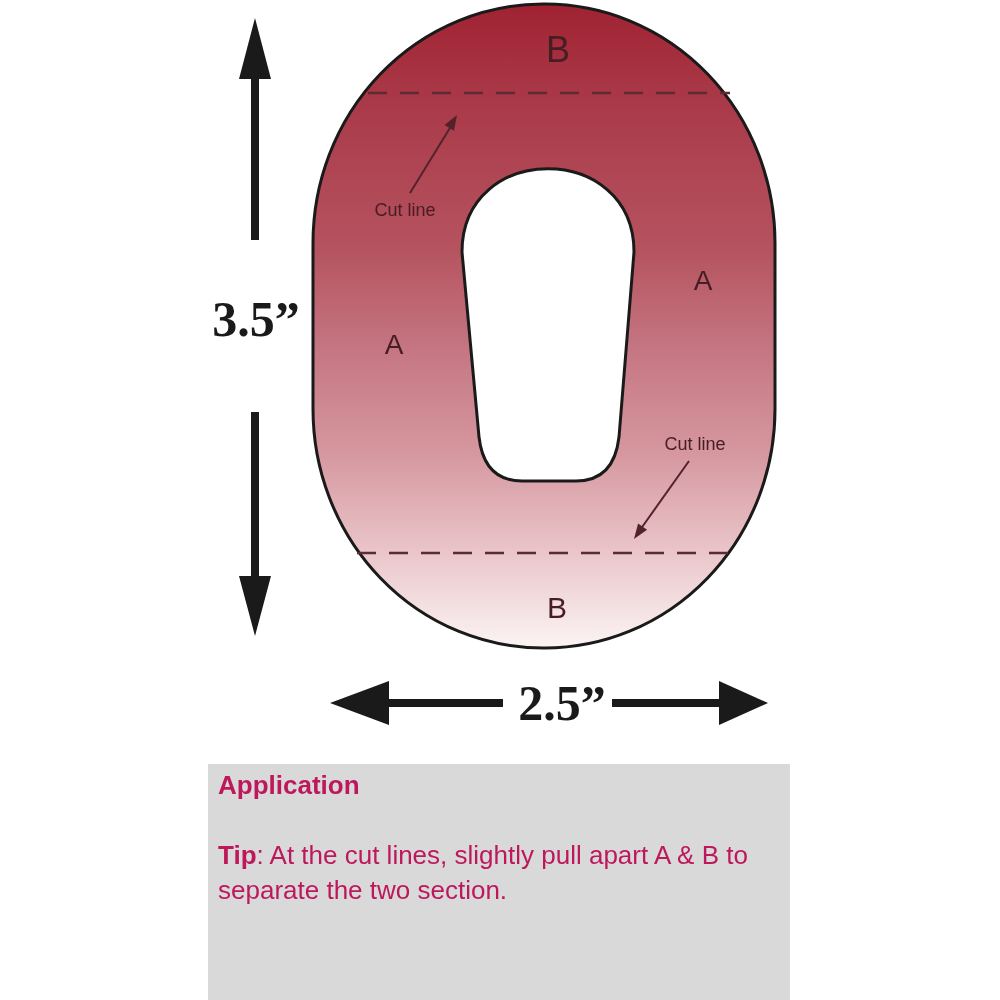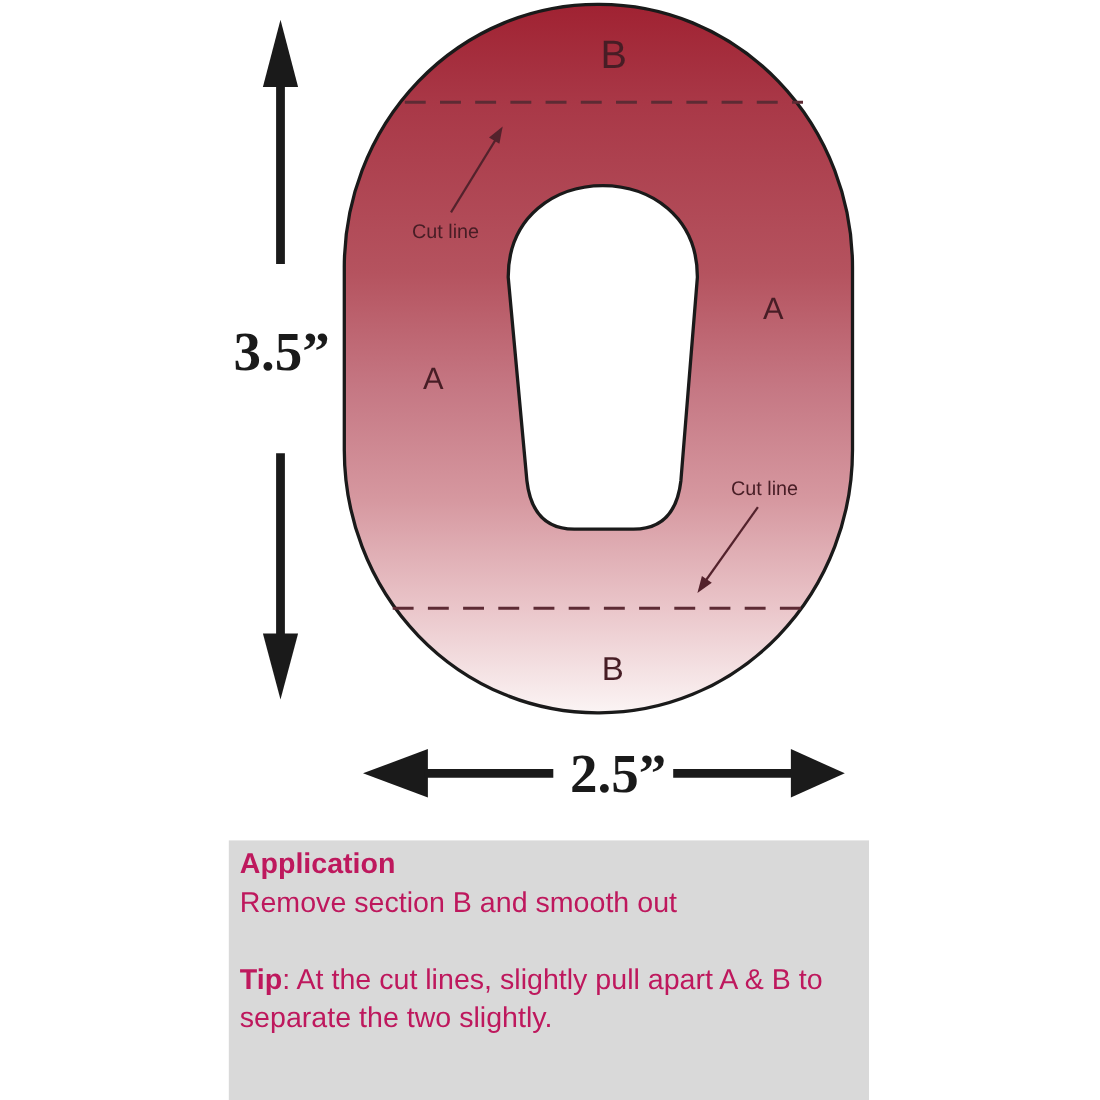--- a/index.html
+++ b/index.html
@@ -88,19 +88,18 @@
 
     <polygon points="330,703 389,681 389,725" class="dim-head"></polygon>
     <line x1="386" y1="703" x2="503" y2="703" class="dim-shaft"></line>
     <text x="562" y="720" text-anchor="middle" class="dim-text">2.5”</text>
     <line x1="612" y1="703" x2="722" y2="703" class="dim-shaft"></line>
     <polygon points="768,703 719,681 719,725" class="dim-head"></polygon>
   </svg>
 
   <div id="instruction-box">
     <div class="b">Application</div>
-    <div>Remove section B and smooth out</div>
     <div class="spacer-line"></div>
     <div><span class="b">Tip</span><span>: At the cut lines, slightly pull apart A &amp; B to</span></div>
-    <div>separate the two slightly.</div>
+    <div>separate the two section.</div>
   </div>
 
 </div>
 
 </body></html>

